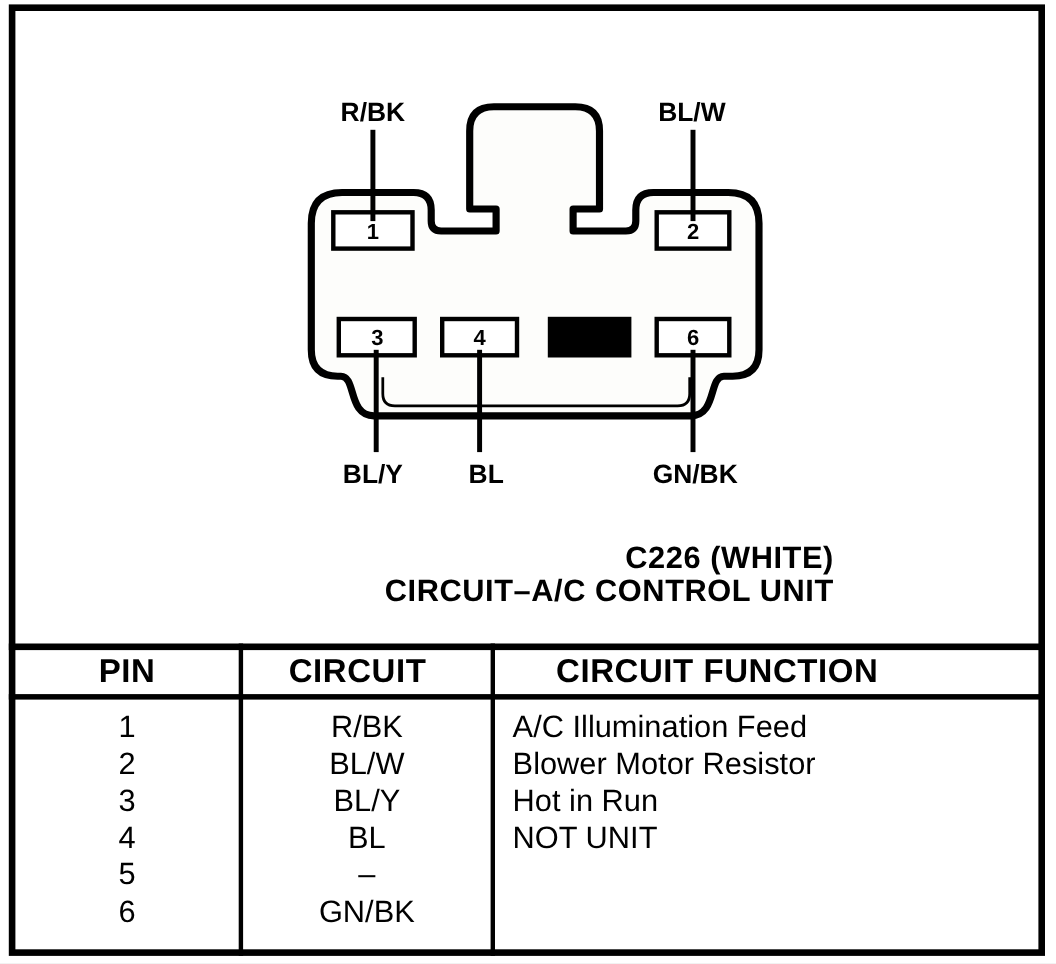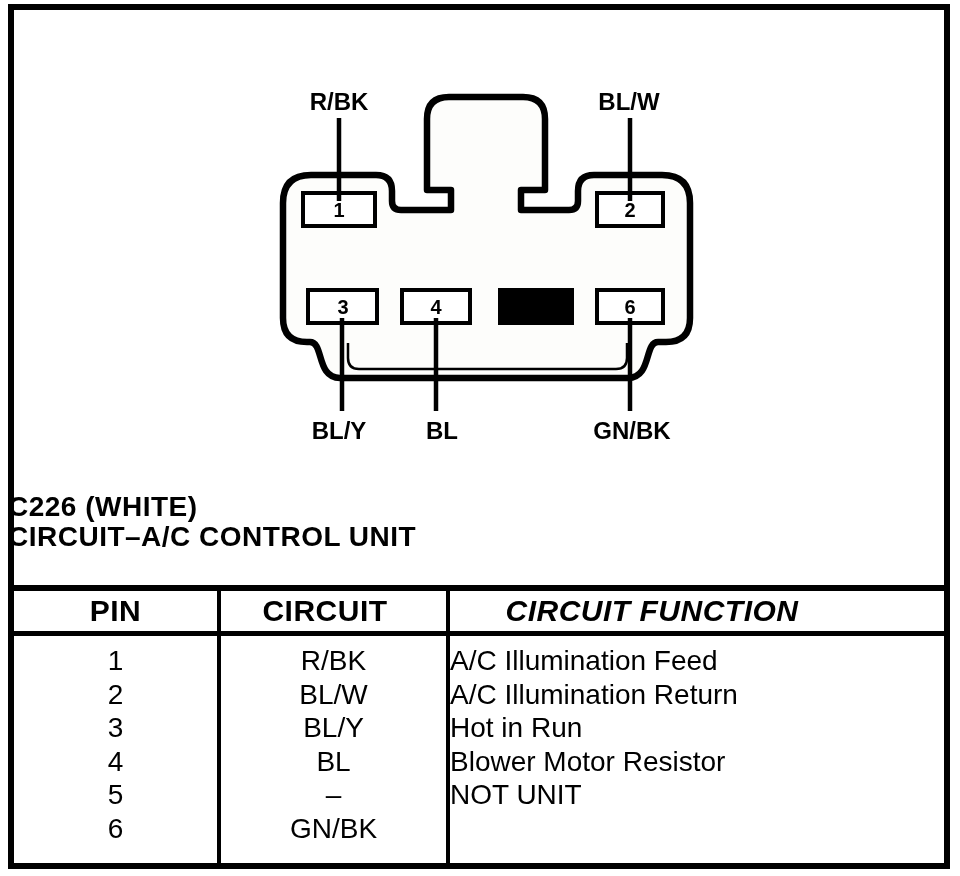--- a/index.html
+++ b/index.html
@@ -12,45 +12,45 @@
     overflow:hidden;
   }
   .frame{
     position:absolute;left:8px;top:4px;width:942px;height:865px;
     border:6px solid #000;box-sizing:border-box;
   }
   svg text{fill:#000;}
   .diagram-svg{position:absolute;left:0;top:0;}
   .caption{
     position:absolute;left:8px;top:492px;width:750px;
-    text-align:left;font-weight:bold;font-size:28px;line-height:30px;
+    text-align:right;font-weight:bold;font-size:28px;line-height:30px;
     letter-spacing:0.5px;
   }
   
   .t-top{position:absolute;left:8px;top:585px;width:942px;height:6px;background:#000;}
   .t-sep{position:absolute;left:8px;top:631px;width:942px;height:5px;background:#000;}
   .t-v1{position:absolute;left:217px;top:585px;width:4px;height:284px;background:#000;}
   .t-v2{position:absolute;left:446px;top:585px;width:4px;height:284px;background:#000;}
   
   .th{
     position:absolute;top:591px;height:40px;line-height:40px;
     font-weight:bold;font-size:30px;text-align:center;letter-spacing:0.5px;
     white-space:nowrap;
   }
   .th-pin{left:14px;width:203px;}
   .th-circuit{left:221px;width:208px;}
-  .th-function{left:450px;width:404px;font-style:italic;}
+  .th-function{left:450px;width:404px;}
   
   .col{
     position:absolute;top:644px;font-size:28px;line-height:33.5px;
     text-align:center;white-space:nowrap;
   }
   .col-pin{left:14px;width:203px;}
   .col-circuit{left:221px;width:225px;}
-  .col-function{left:450px;width:494px;text-align:left;box-sizing:border-box;}
+  .col-function{left:450px;width:494px;text-align:left;padding-left:16px;box-sizing:border-box;}
 </style>
 </head>
 <body>
 
 <div class="page">
 
   <div class="frame"></div>
 
   <svg class="diagram-svg" width="960" height="480" viewBox="0 0 960 480">
 
@@ -124,19 +124,18 @@
     <div>R/BK</div>
     <div>BL/W</div>
     <div>BL/Y</div>
     <div>BL</div>
     <div>–</div>
     <div>GN/BK</div>
   </div>
 
   <div class="col col-function">
     <div>A/C Illumination Feed</div>
-    <div>A/C Illumination Return</div>
+    <div>Blower Motor Resistor</div>
     <div>Hot in Run</div>
-    <div>Blower Motor Resistor</div>
     <div>NOT UNIT</div>
   </div>
 
 </div>
 
 </body></html>

